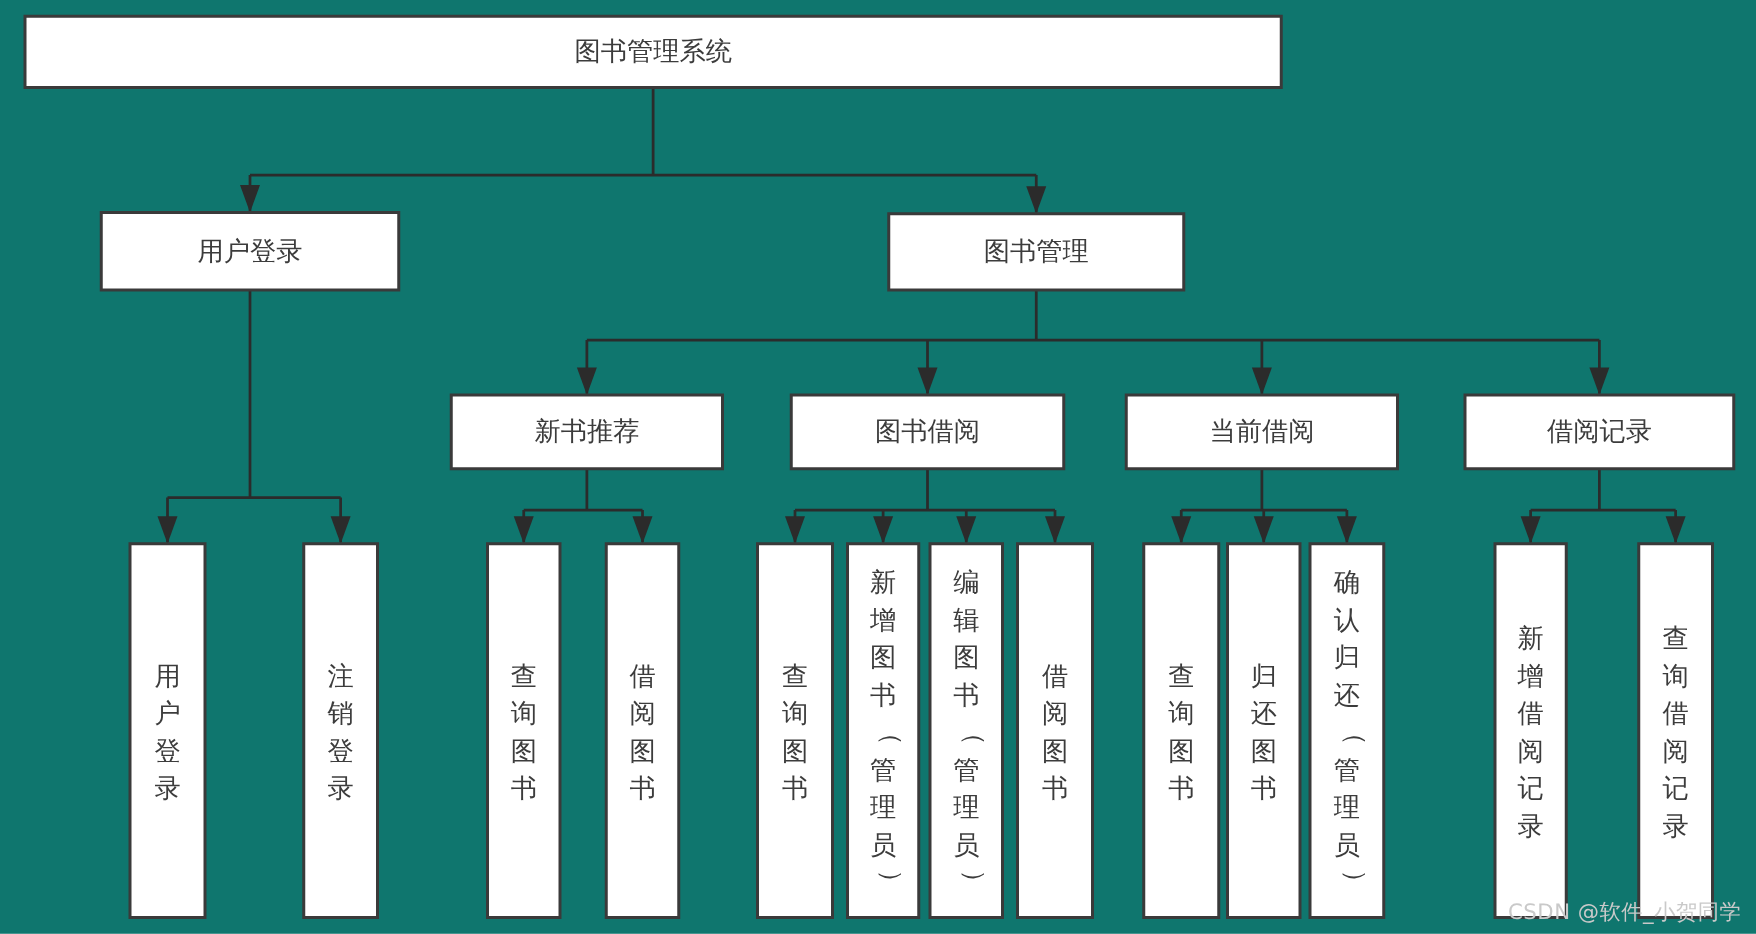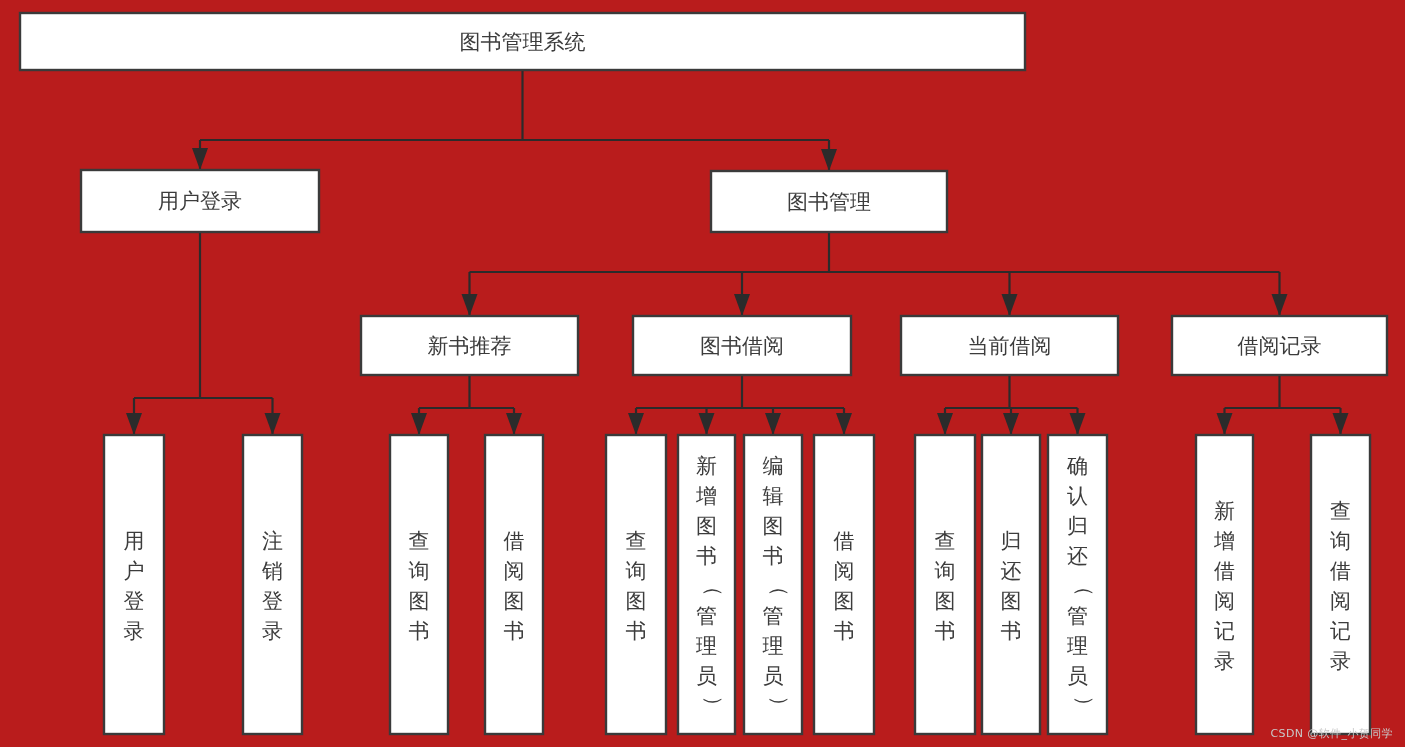--- a/index.html
+++ b/index.html
@@ -10,21 +10,21 @@
   body {
     width: 1405px;
     height: 747px;
     overflow: hidden;
     font-family: "DejaVu Sans", "Liberation Sans", sans-serif;
   }
   #diagram-root {
     position: relative;
     width: 1405px;
     height: 747px;
-    background: #b91c1c;
+    background: #0f766e;
   }
   svg.diagram-canvas {
     position: absolute;
     left: 0;
     top: 0;
     width: 1405px;
     height: 747px;
     display: block;
   }
   .node-box {
@@ -53,21 +53,21 @@
     fill: #3c3c3c;
     font-family: "DejaVu Sans", "Liberation Sans", sans-serif;
     font-size: 21px;
     text-anchor: middle;
   }
   .watermark-text {
     position: absolute;
     right: 12px;
     bottom: 6px;
     color: #c9c9c9;
-    font-size: 11px;
+    font-size: 17px;
     font-family: "DejaVu Sans", "Liberation Sans", sans-serif;
     white-space: nowrap;
     letter-spacing: 0.4px;
   }
 </style>
 </head>
 <body>
 
 <div id="diagram-root">
   <svg class="diagram-canvas" id="diagram-svg" viewBox="0 0 1405 747" xmlns="http://www.w3.org/2000/svg">

